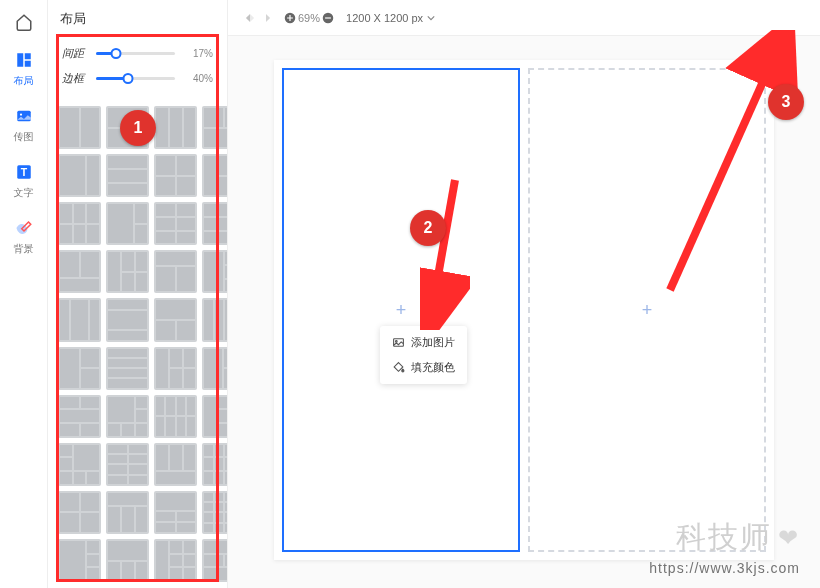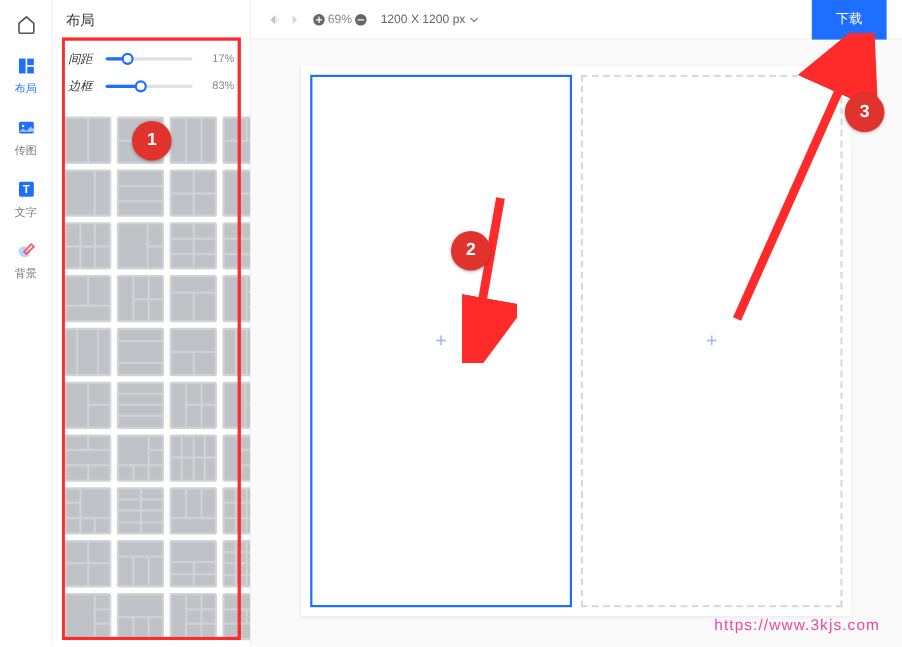--- a/index.html
+++ b/index.html
@@ -54,21 +54,21 @@
     .context-menu { position: absolute; background: #fff; box-shadow: 0 1px 6px rgba(0,0,0,0.15); border-radius: 3px; padding: 4px 0; font-size: 11px; z-index: 20; }
     .context-menu .mi { display: flex; align-items: center; gap: 6px; padding: 5px 12px; cursor: pointer; white-space: nowrap; }
     .mi-icon { width: 13px; height: 13px; display: flex; }
 
     
     .anno-badge { position: absolute; width: 36px; height: 36px; border-radius: 50%; background: #e0332d; color: #fff; display: flex; align-items: center; justify-content: center; font-size: 16px; font-weight: bold; z-index: 50; box-shadow: 0 1px 3px rgba(0,0,0,0.3); }
     .anno-arrow { position: absolute; z-index: 40; }
     .watermark { position: absolute; bottom: 12px; right: 20px; display: flex; flex-direction: column; align-items: flex-end; gap: 2px; color: #d0d0d0; z-index: 30; pointer-events: none; }
     .watermark .big { font-size: 30px; font-weight: 500; display: flex; align-items: center; gap: 6px; letter-spacing: 2px; }
     .watermark .heart { color: #d9d9d9; font-size: 24px; }
-    .watermark .small { font-size: 14px; color: #ec4899; letter-spacing: 1px; }
+    .watermark .small { font-size: 14px; color: #737373; letter-spacing: 1px; }
   </style>
 </head>
 <body>
 
 <div class="app">
 
   <div class="rail">
     <div class="rail-item">
       <span class="rail-icon">
         <svg width="18" height="18" viewBox="0 0 24 24" fill="none" stroke="currentColor" stroke-width="2">
@@ -127,21 +127,21 @@
             <div class="knob" style="left:25%"></div>
           </div>
         <span class="val">17%</span>
       </div>
       <div class="slider-row">
         <span class="sl-label">边框</span>
         <div class="track">
             <div class="fill" style="width:40%"></div>
             <div class="knob" style="left:40%"></div>
           </div>
-        <span class="val">83%</span>
+        <span class="val">40%</span>
       </div>
     </div>
     <div class="template-grid">
       <div class="tpl" style="grid-template-columns:1fr 1fr">
           <div></div>
           <div></div>
         </div>
       <div class="tpl" style="grid-template-rows:1fr 1fr">
           <div></div>
           <div></div>
@@ -440,27 +440,47 @@
             <path d="M7 12h10" stroke="#fff" stroke-width="2"></path>
           </svg>
       </span>
       <span class="canvas-size">
         <span>1200 X 1200 px</span>
         <svg width="8" height="8" viewBox="0 0 10 10">
             <path d="M1 3l4 4 4-4" stroke="#888" fill="none" stroke-width="1.5"></path>
           </svg>
       </span>
       <div class="spacer"></div>
-      <div class="download">下载</div>
     </div>
 
     <div class="canvas-area">
       <div class="canvas">
         <div class="cell selected">
           <span class="plus">+</span>
+          <div class="context-menu" style="position:absolute;left:96px;top:256px">
+            <div class="mi">
+              <span class="mi-icon">
+                <svg width="13" height="13" viewBox="0 0 24 24" fill="none" stroke="#555" stroke-width="2">
+                    <rect x="3" y="5" width="18" height="14" rx="1"></rect>
+                    <circle cx="8" cy="10" r="1.5"></circle>
+                    <path d="M3 17l5-4 4 3 5-5 4 3"></path>
+                  </svg>
+              </span>
+              <span>添加图片</span>
+            </div>
+            <div class="mi">
+              <span class="mi-icon">
+                <svg width="13" height="13" viewBox="0 0 24 24" fill="none" stroke="#555" stroke-width="2">
+                    <path d="M12 3l8 8-8 8-8-8z"></path>
+                    <path d="M20 20c-1 0-2-1-2-2 0-1 2-3 2-3s2 2 2 3c0 1-1 2-2 2z" fill="#555"></path>
+                  </svg>
+              </span>
+              <span>填充颜色</span>
+            </div>
+          </div>
         </div>
         <div class="cell placeholder">
           <span class="plus">+</span>
         </div>
       </div>
     </div>
   </div>
 </div>
 
 <div class="anno-badge" style="left:120px;top:110px">1</div>
@@ -478,14 +498,18 @@
 <svg class="anno-arrow" style="left:640px;top:30px" width="180" height="280">
   <defs>
       <marker id="ah3" markerWidth="10" markerHeight="10" refX="5" refY="5" orient="auto">
         <path d="M0,0 L10,5 L0,10 z" fill="#ff2b2b"></path>
       </marker>
     </defs>
   <line x1="30" y1="260" x2="138" y2="18" stroke="#ff2b2b" stroke-width="8" marker-end="url(#ah3)"></line>
 </svg>
 
 <div class="watermark">
+  <div class="big">
+      <span>科技师</span>
+      <span class="heart">❤</span>
+    </div>
   <div class="small">https://www.3kjs.com</div>
 </div>
 
 </body></html>

